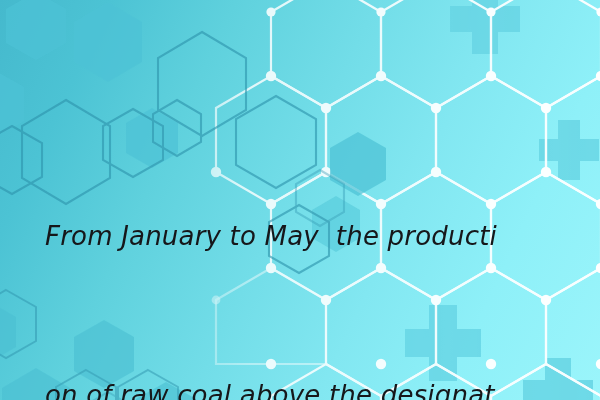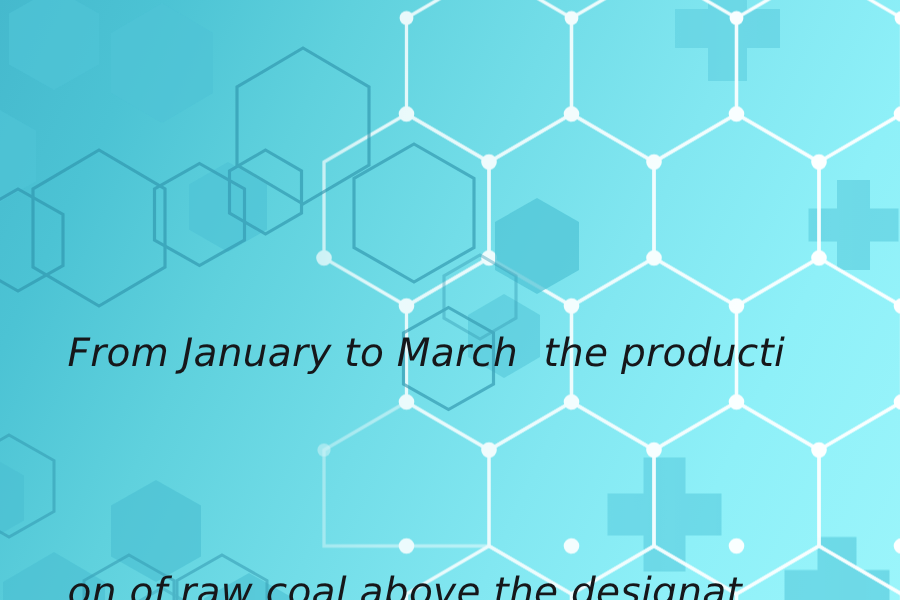--- a/index.html
+++ b/index.html
@@ -193,19 +193,19 @@
       <g fill="none" stroke="#2f94ad" stroke-width="2" opacity="0.62">
         <path d="M6,290 L36,307 L36,341 L6,358 L-24,341 L-24,307 Z"></path>
         <path d="M86,370 L116,387 L116,421 L86,438 L56,421 L56,387 Z"></path>
         <path d="M148,370 L178,387 L178,421 L148,438 L118,421 L118,387 Z"></path>
         <path d="M108,392 L132,406 L132,434 L108,448 L84,434 L84,406 Z" opacity="0.7"></path>
       </g>
     </g>
   </svg>
 
   <p id="headline">
-    <span class="ln">From January to March  the producti</span>
+    <span class="ln">From January to May  the producti</span>
     <span class="ln">on of raw coal above the designat</span>
     
     
   </p>
 
 </div>
 
 </body></html>

